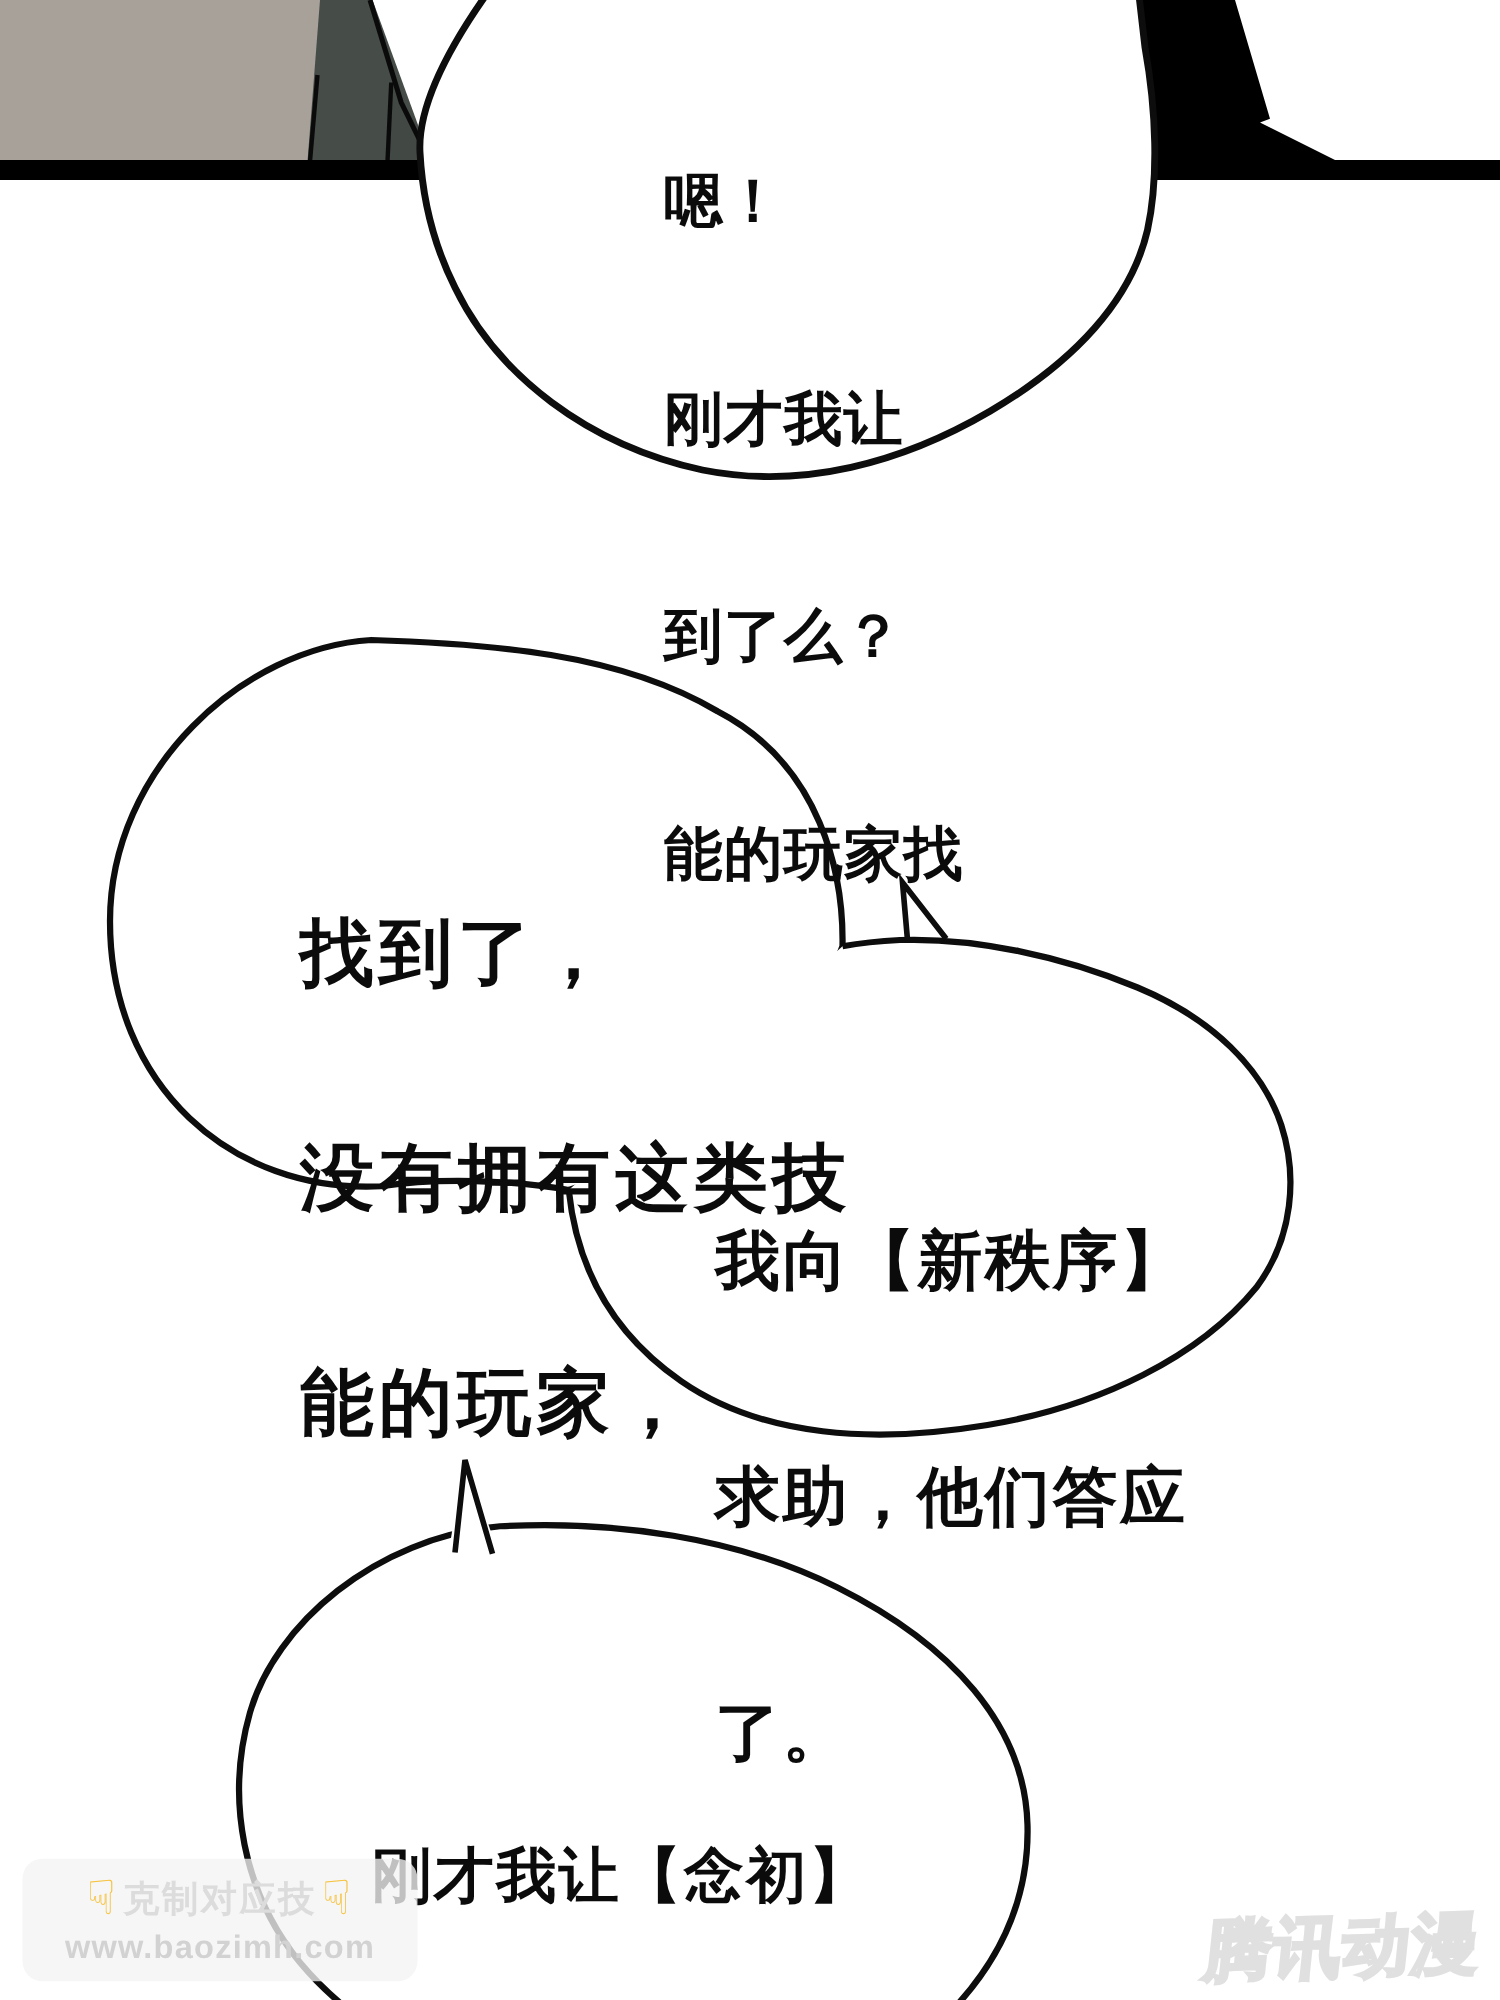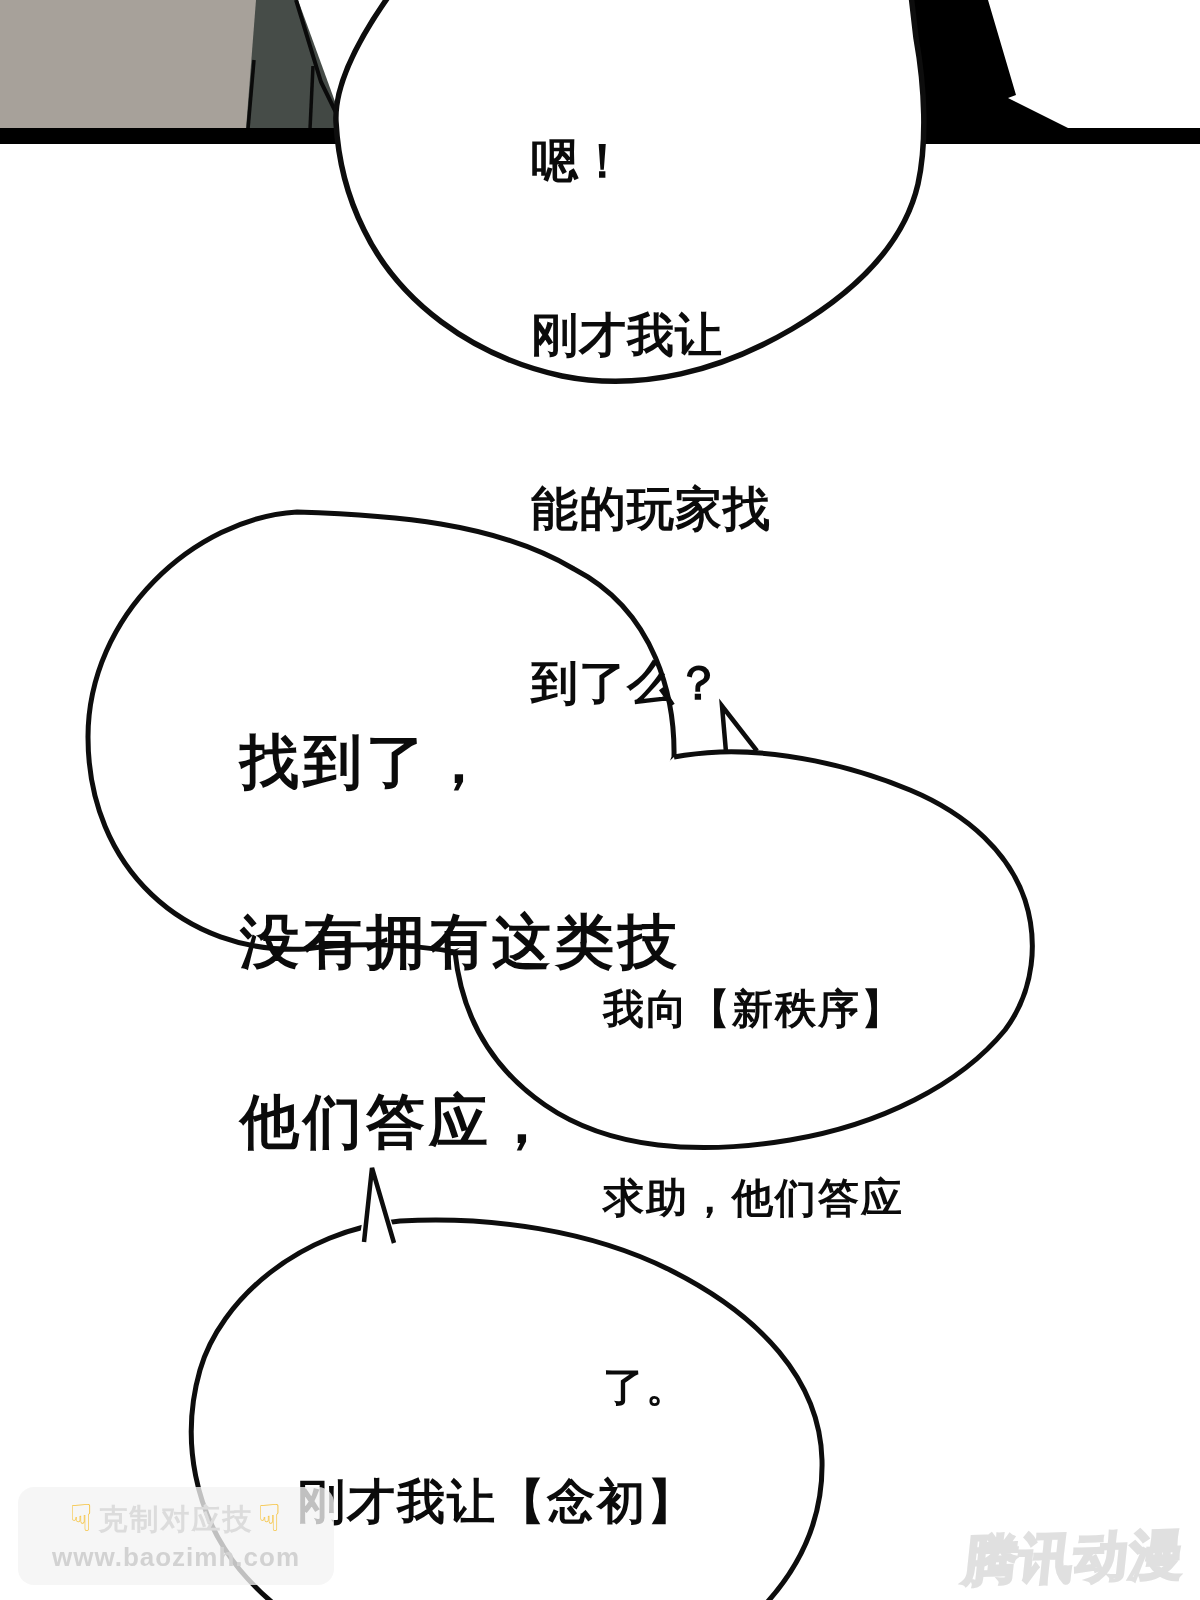--- a/index.html
+++ b/index.html
@@ -10,21 +10,21 @@
   }
   .stage{position:absolute;left:0;top:0;width:1200px;height:1600px;}
   svg.art{position:absolute;left:0;top:0;z-index:2;}
   .speech-text{
     position:absolute;z-index:3;color:#0b0b0b;font-weight:700;
     white-space:pre;
   }
   .speech-text div{display:block;}
   #text-b1{left:531px;top:16px;font-size:47px;line-height:58px;letter-spacing:1px;}
   #text-b2{left:240px;top:612px;font-size:59px;line-height:60px;letter-spacing:4px;}
-  #text-b3{left:603px;top:852px;font-size:41px;line-height:63px;letter-spacing:2px;}
+  #text-b3{left:572px;top:852px;font-size:52px;line-height:63px;letter-spacing:2px;}
   #text-b4{left:297px;top:1334px;font-size:48px;line-height:67px;letter-spacing:2px;}
 
   
   .wm-box{
     position:absolute;z-index:4;left:18px;top:1487px;width:316px;height:98px;
     background:rgba(243,243,243,0.78);border-radius:16px;
     display:flex;flex-direction:column;align-items:center;justify-content:center;
   }
   .wm-line1{display:flex;align-items:center;gap:4px;
     font-size:29px;font-weight:700;color:#dcdcdc;letter-spacing:2px;}
@@ -85,28 +85,28 @@
              C 380,1677 290,1630 240,1570 C 195,1515 180,1440 200,1370
              C 220,1300 300,1230 400,1221 Z" fill="#ffffff" stroke="#0d0d0d" stroke-width="5"></path>
 
     <polygon points="358,1247 372,1164 400,1247" fill="#ffffff"></polygon>
     <path d="M 364,1242 L 372,1168 L 394,1243" fill="none" stroke="#0d0d0d" stroke-width="4.5"></path>
   </svg>
 
   <div class="speech-text" id="text-b1">
     <div>嗯！</div>
     <div>刚才我让</div>
+    <div>到了么？</div>
     <div>能的玩家找</div>
-    <div>到了么？</div>
   </div>
 
   <div class="speech-text" id="text-b2">
     <div>找到了，</div>
     <div>没有拥有这类技</div>
-    <div>他们答应，</div>
+    <div>能的玩家，</div>
   </div>
 
   <div class="speech-text" id="text-b3">
     <div>我向【新秩序】</div>
     <div>求助，他们答应</div>
     <div>了。</div>
   </div>
 
   <div class="speech-text" id="text-b4">
     <div>刚才我让【念初】</div>

